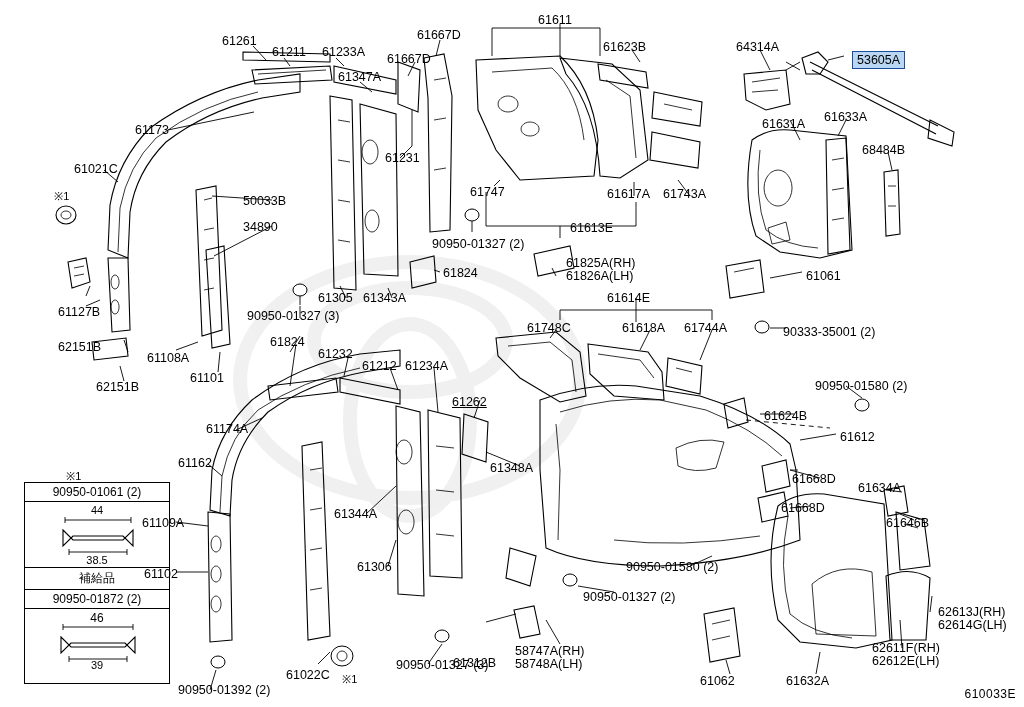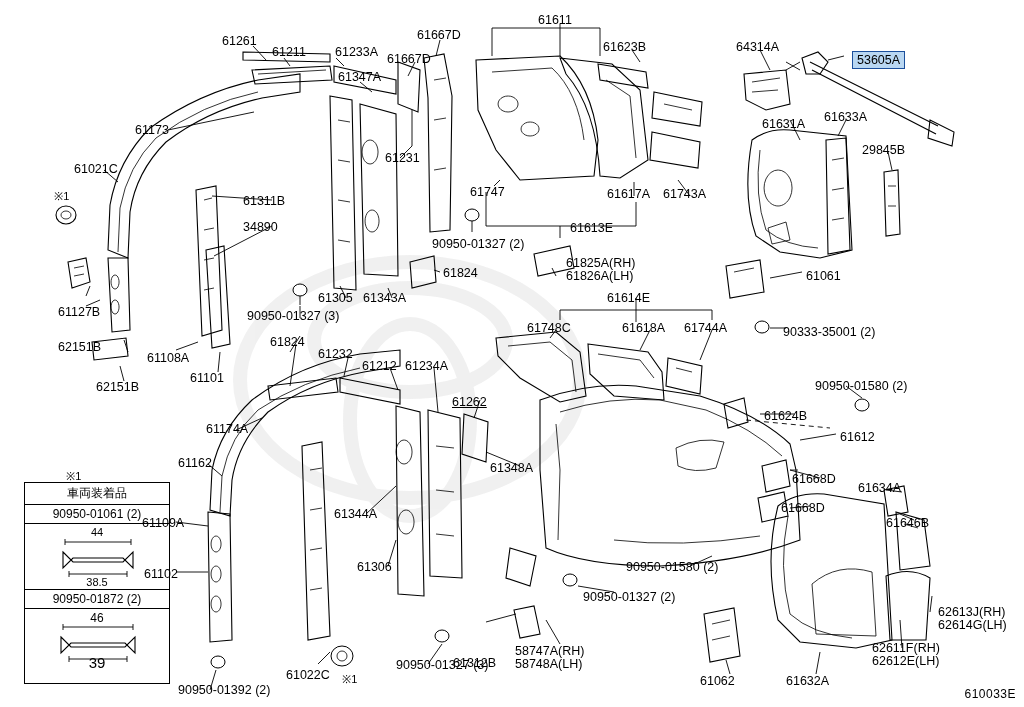--- a/index.html
+++ b/index.html
@@ -262,62 +262,62 @@
       <path class="ln" d="M914 520 L900 514"></path>
       <path class="ln" d="M930 612 L932 596"></path>
       <path class="ln" d="M902 648 L900 620"></path>
       <path class="ln" d="M730 674 L726 660"></path>
       <path class="ln" d="M816 674 L820 652"></path>
       <path class="ln" d="M844 56 L828 60"></path>
     </g>
   </svg>
 
   <div class="tblbox" style="left:24px; top:482px; width:146px; height:202px;">
-    <div class="tbl-row cjk">車両装着品</div>
     <div class="tbl-row">90950-01061 (2)</div>
     <div style="position:relative; height:66px; border-bottom:1px solid #000;">
       <div style="position:absolute; left:0; right:0; top:2px; text-align:center; font-size:11px;">44</div>
       <svg width="146" height="66" style="position:absolute; left:0; top:0;">
         <path class="ln" d="M40 18 L106 18 M40 15 L40 21 M106 15 L106 21"></path>
         <path class="part" d="M38 28 L48 38 L98 38 L108 28 L108 44 L98 34 L48 34 L38 44 Z"></path>
         <path class="ln" d="M44 50 L102 50 M44 47 L44 53 M102 47 L102 53"></path>
       </svg>
       <div style="position:absolute; left:0; right:0; bottom:1px; text-align:center; font-size:11px;">38.5</div>
     </div>
+    <div class="tbl-row cjk">補給品</div>
     <div class="tbl-row">90950-01872 (2)</div>
     <div style="position:relative; height:62px;">
       <div style="position:absolute; left:0; right:0; top:2px; text-align:center; font-size:12px;">46</div>
       <svg width="146" height="62" style="position:absolute; left:0; top:0;">
         <path class="ln" d="M38 18 L108 18 M38 15 L38 21 M108 15 L108 21"></path>
         <path class="part" d="M36 28 L46 38 L100 38 L110 28 L110 44 L100 34 L46 34 L36 44 Z"></path>
         <path class="ln" d="M44 50 L102 50 M44 47 L44 53 M102 47 L102 53"></path>
       </svg>
-      <div style="position:absolute; left:0; right:0; bottom:0px; text-align:center; font-size:15px;">39</div>
+      <div style="position:absolute; left:0; right:0; bottom:0px; text-align:center; font-size:11px;">39</div>
     </div>
   </div>
   <div class="lbl sm" style="left:66px; top:470px;">※1</div>
 
   <div id="labels-layer">
       <div class="lbl" style="left: 222px; top: 35px;">61261</div>
       <div class="lbl" style="left: 272px; top: 46px;">61211</div>
-      <div class="lbl" style="left: 335px; top: 46px;">61233A</div>
+      <div class="lbl" style="left: 322px; top: 46px;">61233A</div>
       <div class="lbl" style="left: 417px; top: 29px;">61667D</div>
       <div class="lbl" style="left: 538px; top: 14px;">61611</div>
       <div class="lbl" style="left: 603px; top: 41px;">61623B</div>
       <div class="lbl" style="left: 736px; top: 41px;">64314A</div>
       <div class="lbl" style="left: 852px; top: 54px;"><span class="hl">53605A</span></div>
       <div class="lbl" style="left: 387px; top: 53px;">61667D</div>
       <div class="lbl" style="left: 338px; top: 71px;">61347A</div>
       <div class="lbl" style="left: 824px; top: 111px;">61633A</div>
       <div class="lbl" style="left: 762px; top: 118px;">61631A</div>
       <div class="lbl" style="left: 135px; top: 124px;">61173</div>
       <div class="lbl" style="left: 385px; top: 152px;">61231</div>
-      <div class="lbl" style="left: 862px; top: 144px;">29845B</div>
+      <div class="lbl" style="left: 862px; top: 144px;">68484B</div>
       <div class="lbl" style="left: 74px; top: 163px;">61021C</div>
-      <div class="lbl" style="left: 243px; top: 195px;">61311B</div>
+      <div class="lbl" style="left: 243px; top: 195px;">50033B</div>
       <div class="lbl" style="left: 470px; top: 186px;">61747</div>
       <div class="lbl" style="left: 607px; top: 188px;">61617A</div>
       <div class="lbl" style="left: 663px; top: 188px;">61743A</div>
       <div class="lbl sm" style="left: 54px; top: 190px;">※1</div>
       <div class="lbl" style="left: 243px; top: 221px;">34890</div>
       <div class="lbl" style="left: 570px; top: 222px;">61613E</div>
       <div class="lbl" style="left: 432px; top: 238px;">90950-01327 (2)</div>
       <div class="lbl" style="left: 566px; top: 257px;">61825A(RH)</div>
       <div class="lbl" style="left: 566px; top: 270px; text-align: center;">61826A(LH)</div>
       <div class="lbl" style="left: 443px; top: 267px;">61824</div>

